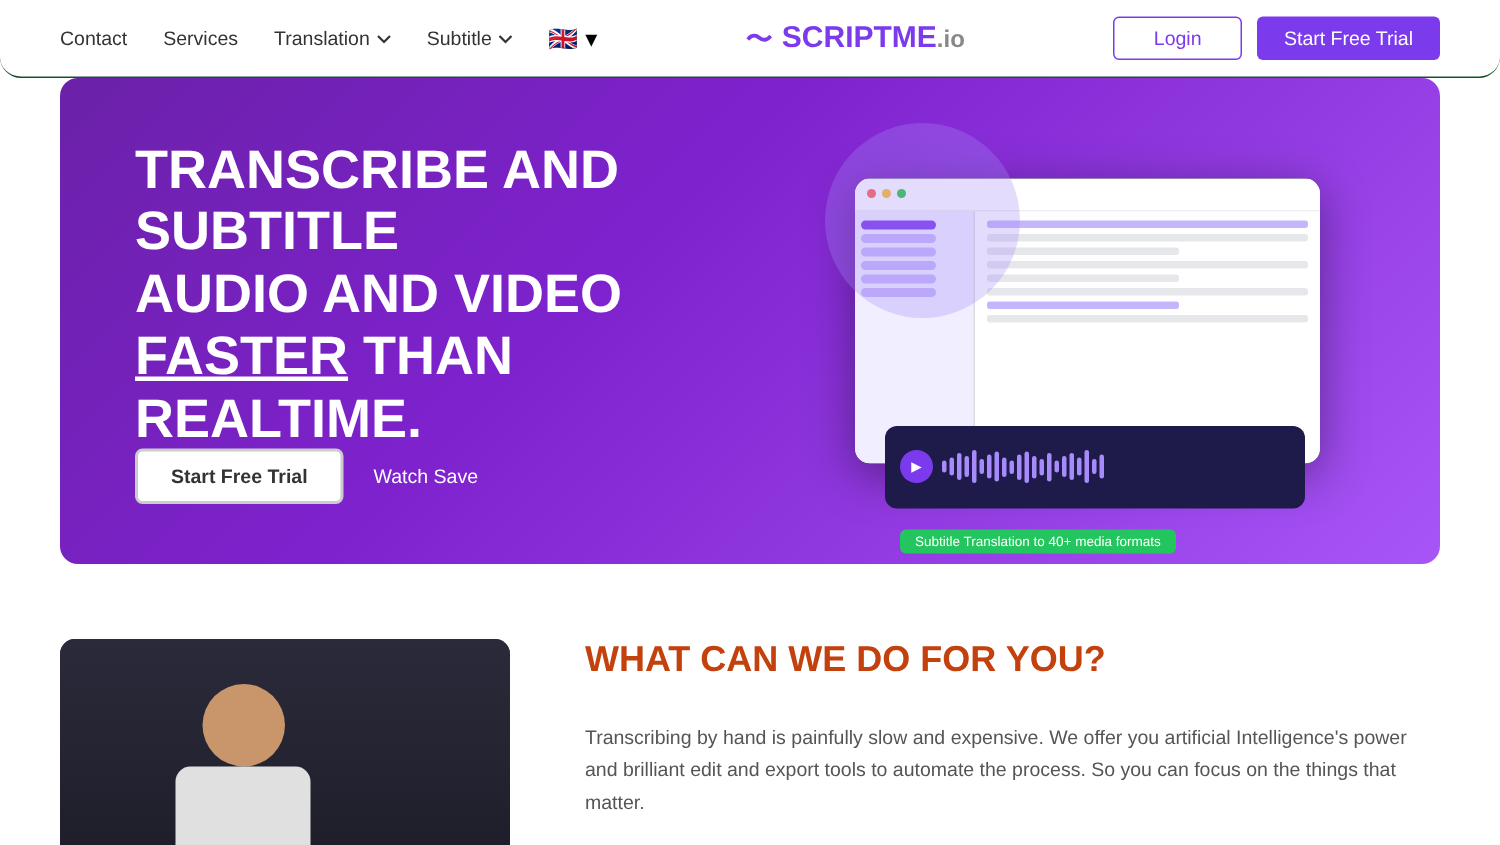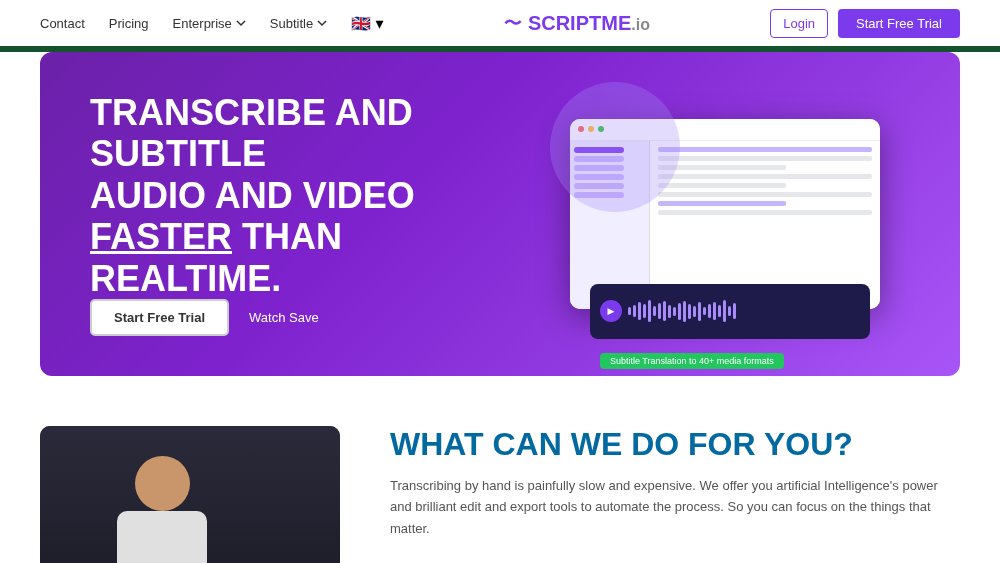--- a/index.html
+++ b/index.html
@@ -2,31 +2,32 @@
 <html><head>
   <meta charset="utf-8">
   <style>
     * { margin: 0; padding: 0; box-sizing: border-box; }
     body { font-family: -apple-system, BlinkMacSystemFont, 'Segoe UI', sans-serif; width: 1000px; overflow-x: hidden; background: #fff; }
 
     
     nav {
       display: flex; align-items: center; justify-content: space-between;
       padding: 0 40px; height: 52px; background: #fff;
-      border-bottom: 6px solid #14532d;
+      border-bottom: 1px solid #14532d;
+      border-radius: 14px;
     }
     .nav-links { display: flex; gap: 24px; align-items: center; }
     .nav-links a { font-size: 13px; color: #333; text-decoration: none; }
     .nav-dropdown { display: flex; align-items: center; gap: 4px; font-size: 13px; color: #333; cursor: pointer; }
     .nav-dropdown svg { width: 10px; height: 10px; }
     .logo { display: flex; align-items: center; gap: 4px; font-size: 20px; font-weight: 700; color: #7c3aed; }
     .logo-wave { color: #7c3aed; font-size: 18px; margin-right: 2px; }
     .logo-dot { color: #888; font-size: 16px; }
     .nav-actions { display: flex; align-items: center; gap: 10px; }
-    .btn-login { border: 1px solid #7c3aed; color: #7c3aed; background: #fff; padding: 6px 12px; border-radius: 4px; font-size: 13px; cursor: pointer; }
+    .btn-login { border: 1px solid #7c3aed; color: #7c3aed; background: #fff; padding: 6px 26px; border-radius: 4px; font-size: 13px; cursor: pointer; }
     .btn-trial { background: #7c3aed; color: #fff; border: none; padding: 7px 18px; border-radius: 4px; font-size: 13px; cursor: pointer; font-weight: 500; }
 
     
     .flag-icon { font-size: 16px; cursor: pointer; }
 
     
     .hero {
       background: linear-gradient(135deg, #6b21a8 0%, #7e22ce 40%, #a855f7 100%);
       margin: 0 40px;
       border-radius: 12px;
@@ -172,25 +173,25 @@
       width: 100%;
       height: 100%;
       background: linear-gradient(180deg, #2d2d3a 0%, #1a1a25 100%);
       display: flex;
       align-items: flex-end;
       justify-content: center;
     }
 
     .what-content { flex: 1; }
     .what-title {
-      font-size: 32px;
+      font-size: 24px;
       font-weight: 800;
-      color: #0369a1;
+      color: #c2410c;
       text-transform: uppercase;
-      margin-bottom: 12px;
+      margin-bottom: 27px;
     }
     .what-desc {
       font-size: 13px;
       color: #555;
       line-height: 1.65;
       margin-bottom: 24px;
     }
 
     
     .hero-bg-circle {
@@ -203,23 +204,23 @@
       border-radius: 50%;
       z-index: 1;
     }
   </style>
 </head>
 <body>
 
 <nav>
   <div class="nav-links">
     <a>Contact</a>
-    <a>Pricing</a>
+    <a>Services</a>
     <div class="nav-dropdown">
-      <span>Enterprise</span>
+      <span>Translation</span>
       <svg viewBox="0 0 10 6" fill="none">
           <path d="M1 1l4 4 4-4" stroke="#333" stroke-width="1.5"></path>
         </svg>
     </div>
     <div class="nav-dropdown">
       <span>Subtitle</span>
       <svg viewBox="0 0 10 6" fill="none">
           <path d="M1 1l4 4 4-4" stroke="#333" stroke-width="1.5"></path>
         </svg>
     </div>

